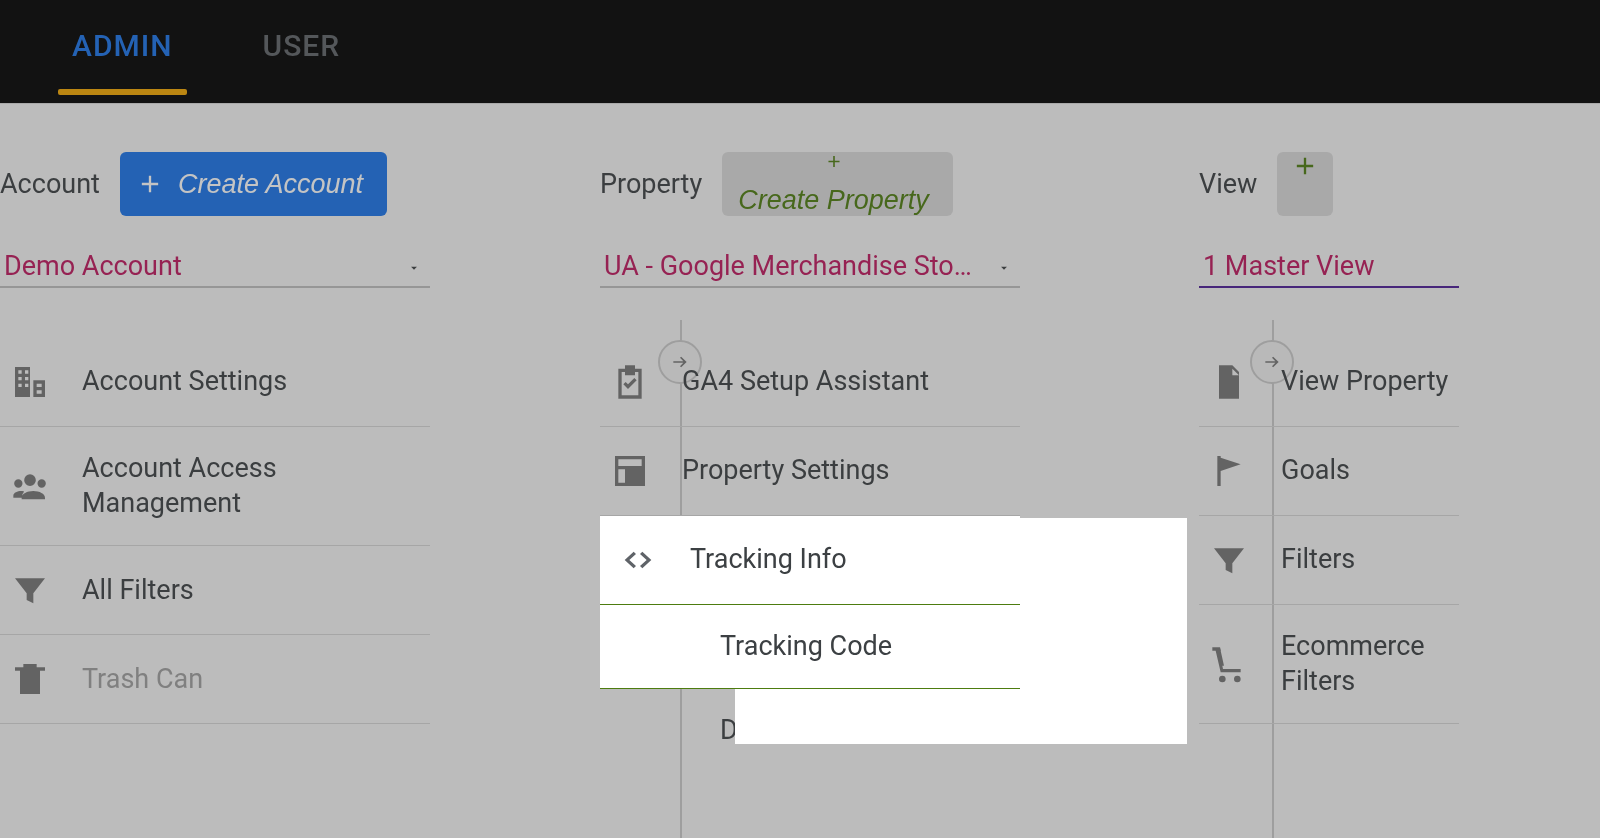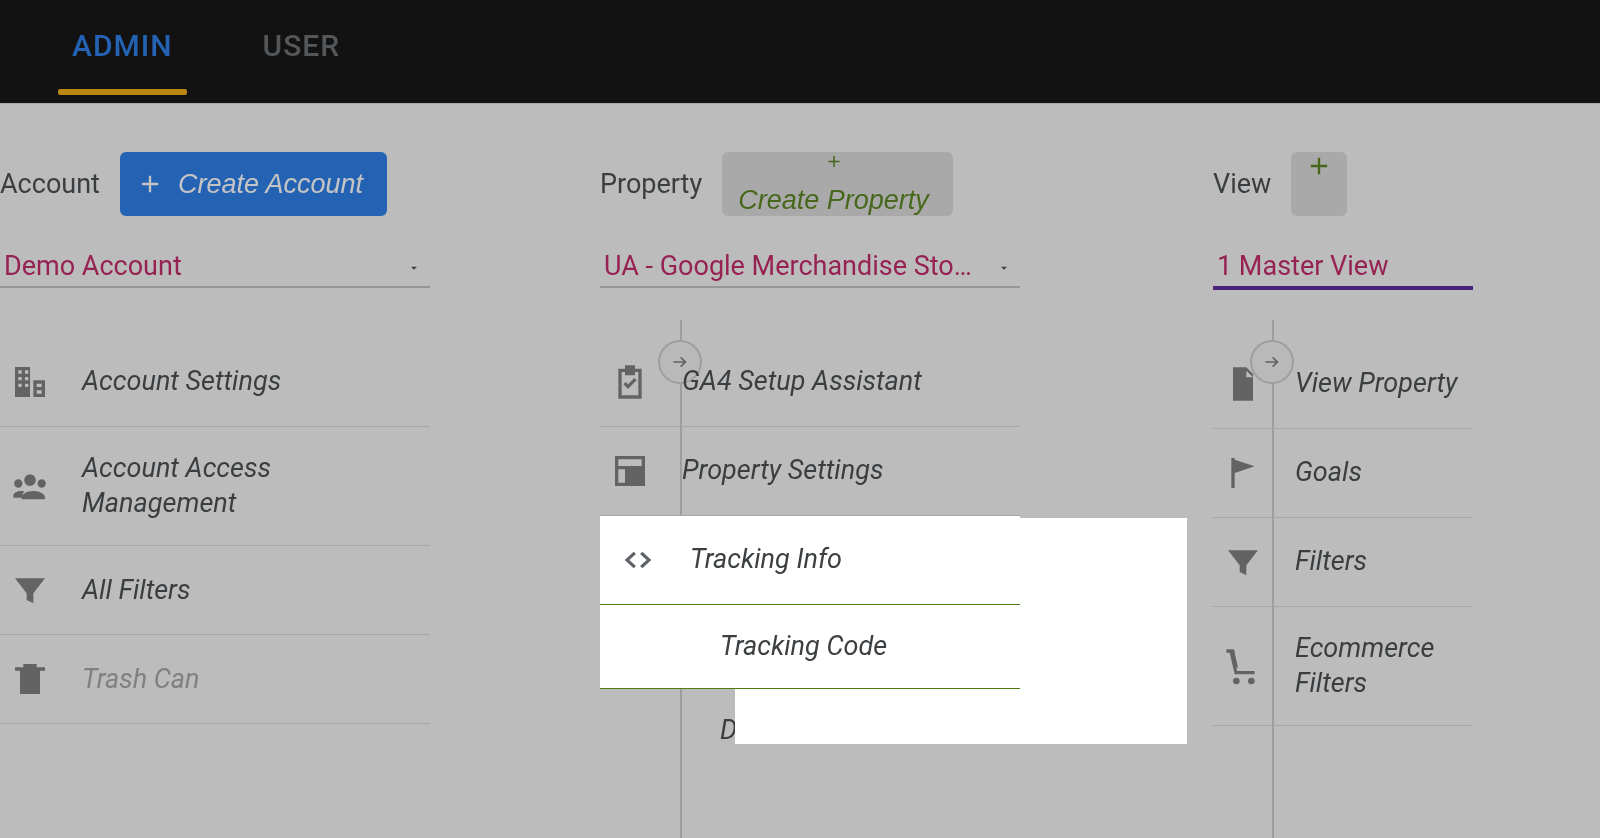--- a/index.html
+++ b/index.html
@@ -53,21 +53,21 @@
     gap: 0;
     position: relative;
   }
   .col {
     width: 590px;
     padding-left: 0;
     position: relative;
   }
   .col.account { }
   .col.property { margin-left: 10px; }
-  .col.view { margin-left: 23px; width: 300px; }
+  .col.view { margin-left: 9px; width: 300px; }
   .col-header {
     display: flex;
     align-items: center;
     gap: 20px;
     margin-bottom: 24px;
   }
   .col-label {
     font-size: 27px;
     color: #3c4043;
   }
@@ -116,21 +116,20 @@
     align-items: center;
     gap: 28px;
     padding: 24px 6px 24px 6px;
     border-bottom: 1px solid #d4d4d4;
     font-size: 27px;
     color: #3c4043;
     cursor: pointer;
     line-height: 1.3;
     position: relative;
     z-index: 1;
-    font-style: italic;
   }
   .menu-item.sub {
     padding-left: 120px;
     font-size: 27px;
   }
   .menu-item.highlight {
     background: #fff;
     z-index: 10;
     border-bottom: 1px solid #4d7c0f;
   }
@@ -316,21 +315,21 @@
 
   <div class="col view">
     <div class="col-header">
       <span class="col-label">View</span>
       <button class="btn btn-disabled" style="padding:0 14px">
         <svg class="plus-svg" viewBox="0 0 24 24">
             <path fill="currentColor" d="M11 5h2v6h6v2h-6v6h-2v-6H5v-2h6z"></path>
           </svg>
       </button>
     </div>
-    <div class="selector" style="width:260px;border-bottom:4px solid #4c1d95">
+    <div class="selector" style="width:260px;border-bottom:2px solid #4c1d95">
       <span>1 Master View</span>
     </div>
     <div class="menu" style="width:260px">
       <div class="menu-item">
         <span class="icon-slot">
           <svg viewBox="0 0 24 24">
               <path d="M6 2h8l4 4v16H6V2zm8 2v4h4"></path>
             </svg>
         </span>
         <span class="label">View Property</span>

